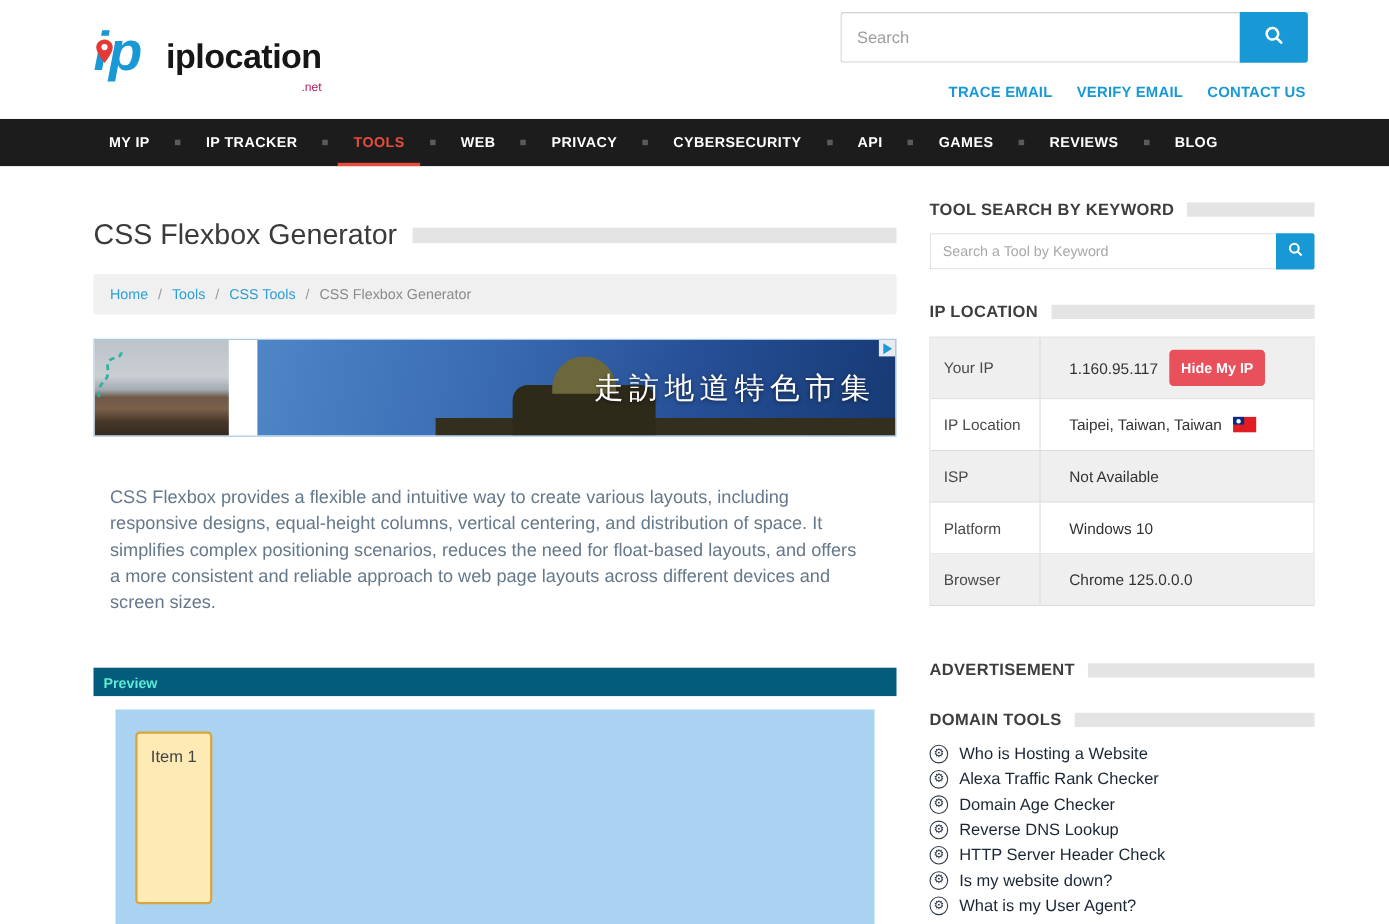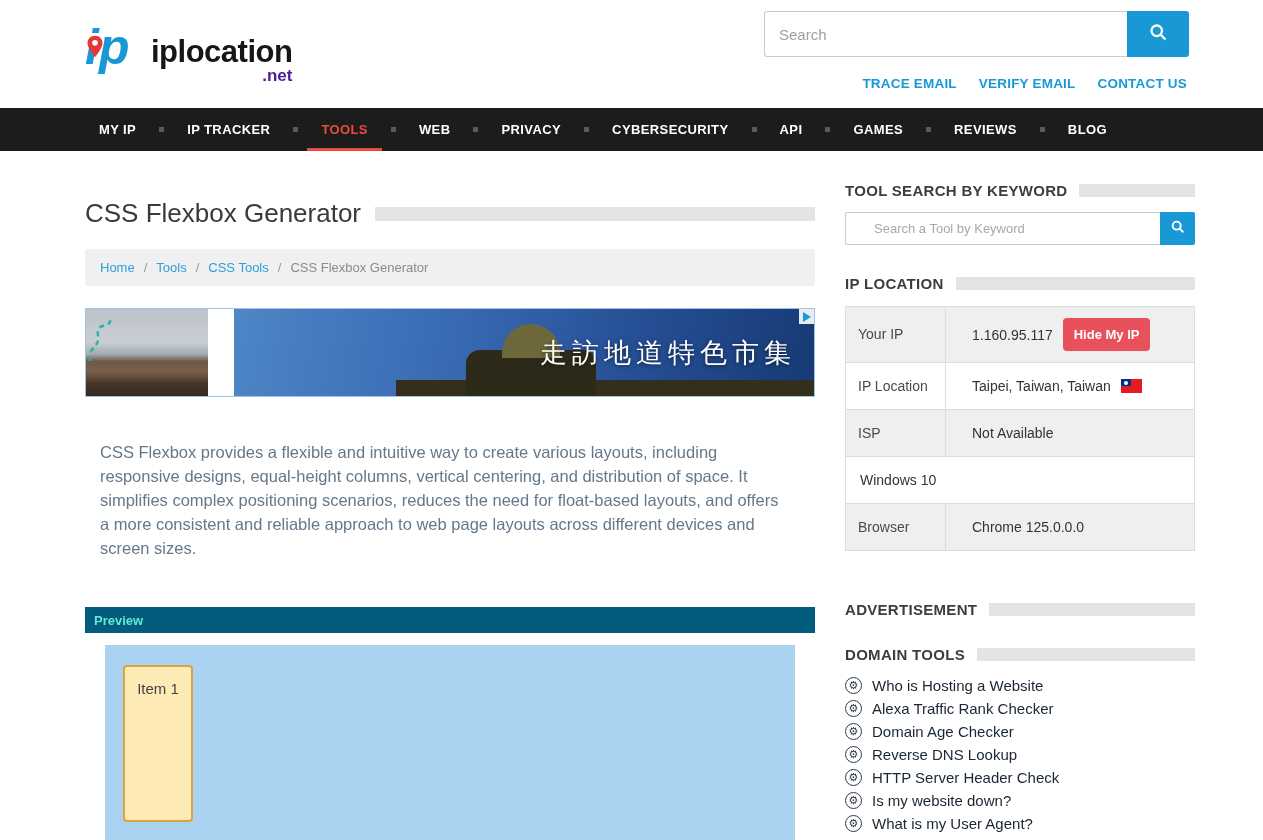--- a/index.html
+++ b/index.html
@@ -8,21 +8,21 @@
   [data-interactable="true"] { cursor:pointer; }
 
   
   .site-header { position:relative; height:108px; background:#fff; }
   .logo { position:absolute; left:85px; top:10px; display:flex; align-items:flex-end; }
   .logo-mark { position:relative; width:66px; height:74px; font-style:italic; font-weight:700;
     font-size:50px; color:#1899d6; line-height:74px; }
   .logo-pin { position:absolute; top:-4px; left:0; }
   .logo-text { position:relative; padding-bottom:14px; }
   .logo-name { font-size:31px; font-weight:700; color:#161616; letter-spacing:-0.5px; }
-  .logo-tld { position:absolute; right:0; bottom:-2px; font-size:17px; font-weight:700; color:#4c1d95; }
+  .logo-tld { position:absolute; right:0; bottom:-2px; font-size:11px; font-weight:400; color:#be185d; }
 
   .header-search { position:absolute; right:74px; top:11px; display:flex; }
   .header-search input { width:363px; height:46px; border:1px solid #ccc; border-right:none;
     border-radius:3px 0 0 3px; padding:0 14px; font-size:15px; color:#555; outline:none; }
   .header-search input::placeholder { color:#9e9e9e; }
   .header-search button { width:62px; height:46px; background:#1899d6; border:none;
     border-radius:0 3px 3px 0; display:flex; align-items:center; justify-content:center; }
   .header-links { position:absolute; right:76px; top:76px; display:flex; gap:22px; }
   .header-links a { color:#1899d6; font-size:13.5px; font-weight:700; text-decoration:none;
     letter-spacing:0.2px; }
@@ -89,21 +89,21 @@
     border-radius:4px; font-size:15px; color:#444; text-align:center; padding-top:13px; }
 
   
   .side-heading { display:flex; align-items:center; gap:12px; }
   .side-heading > span { font-size:15px; font-weight:700; color:#3d3d3d; letter-spacing:0.3px;
     white-space:nowrap; }
   .side-heading .bar { height:13px; }
 
   .tool-search { margin-top:13px; display:flex; }
   .tool-search input { flex:1; height:33px; border:1px solid #ccc; border-right:none;
-    border-radius:2px 0 0 2px; padding:0 28px; font-size:13px; color:#ec4899; outline:none; }
+    border-radius:2px 0 0 2px; padding:0 11px; font-size:13px; color:#ec4899; outline:none; }
   .tool-search input::placeholder { color:#a8a8a8; }
   .tool-search button { width:35px; height:33px; background:#1899d6; border:none;
     border-radius:0 2px 2px 0; display:flex; align-items:center; justify-content:center; }
 
   .ip-heading { margin-top:30px; }
   .ip-table { margin-top:14px; border:1px solid #dcdcdc; }
   .ip-row { display:flex; border-bottom:1px solid #dcdcdc; background:#fff;gap:12px; }
   .ip-row:last-child { border-bottom:none; }
   .ip-row.alt { background:#efefef; }
   .ip-label { flex:0 0 100px; padding:15px 12px; border-right:1px solid #dcdcdc;
@@ -276,20 +276,21 @@
           <span class="flag" data-interactable="false"></span>
         </div>
       </div>
       <div class="ip-row alt" data-interactable="false">
         <div class="ip-label" data-interactable="false">ISP</div>
         <div class="ip-value" data-interactable="false">
           <span data-interactable="false">Not Available</span>
         </div>
       </div>
       <div class="ip-row" data-interactable="false">
+        <div class="ip-label" data-interactable="false">Platform</div>
         <div class="ip-value" data-interactable="false">
           <span data-interactable="false">Windows 10</span>
         </div>
       </div>
       <div class="ip-row alt" data-interactable="false">
         <div class="ip-label" data-interactable="false">Browser</div>
         <div class="ip-value" data-interactable="false">
           <span data-interactable="false">Chrome 125.0.0.0</span>
         </div>
       </div>

